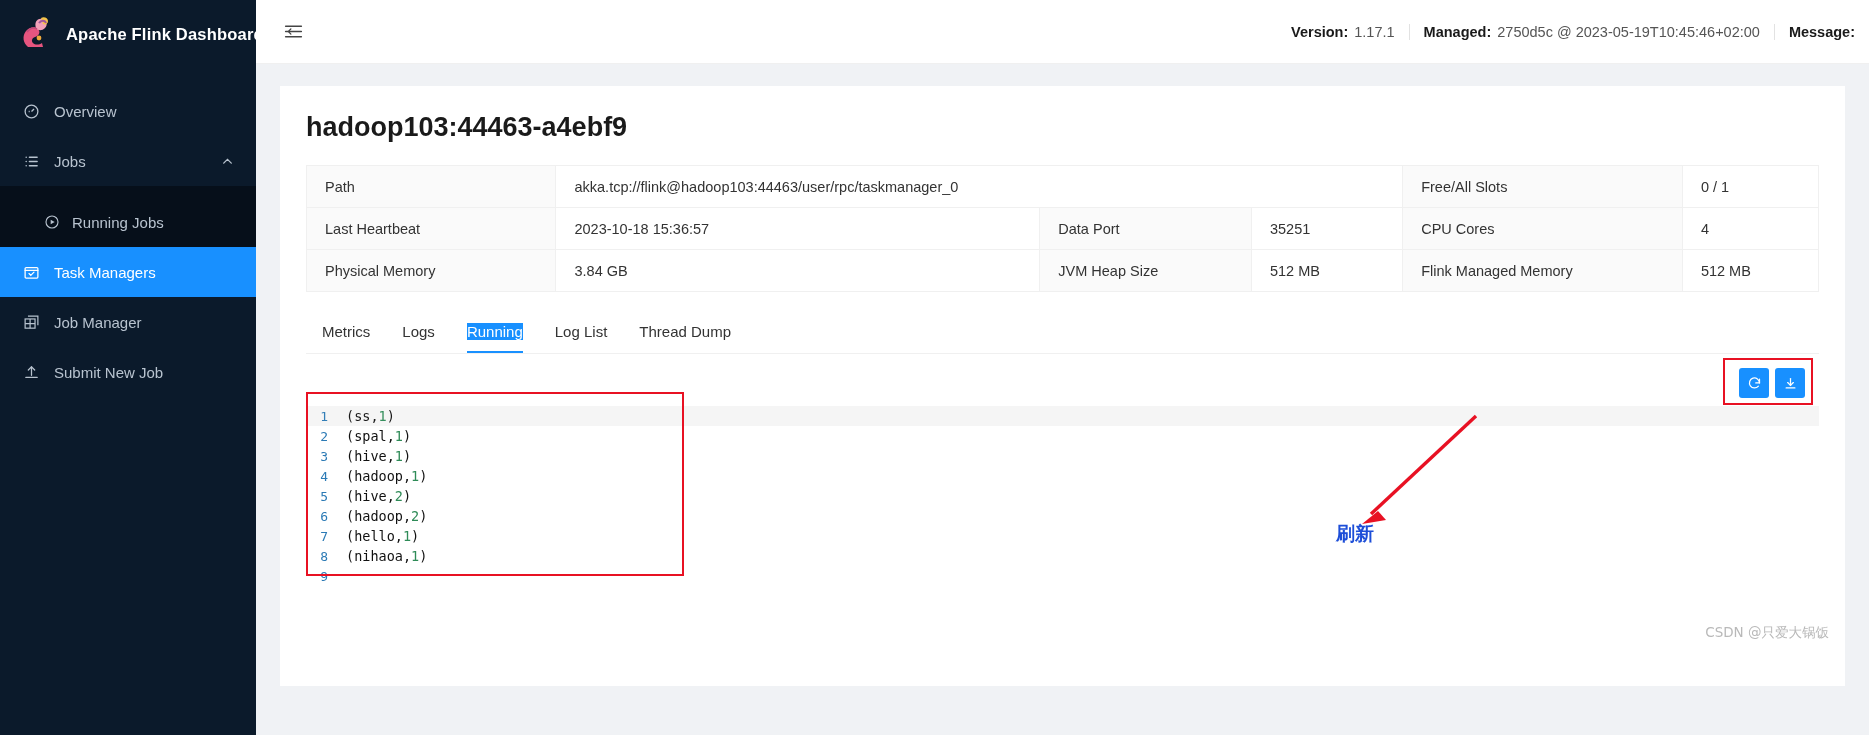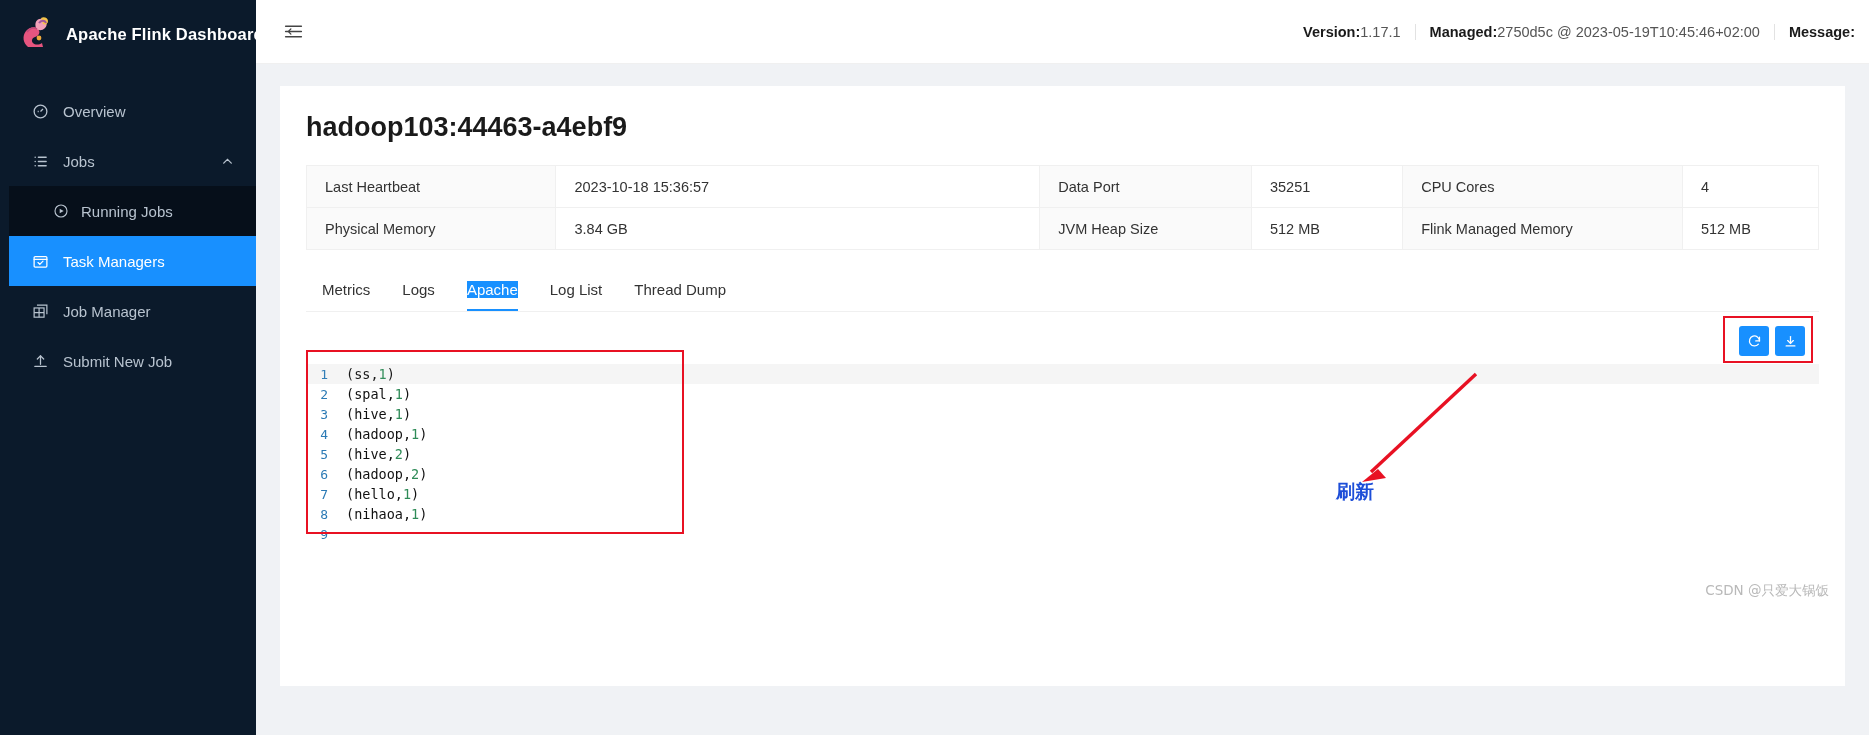--- a/index.html
+++ b/index.html
@@ -20,52 +20,52 @@
   }
   .brand {
     height:68px; display:flex; align-items:center; gap:12px;
     padding:0 14px;
   }
   .brand-logo { width:40px; height:40px; position:relative; flex:0 0 auto; }
   .brand-title {
     color:#ffffff; font-size:16.5px; font-weight:bold; letter-spacing:.2px;
     white-space:nowrap;
   }
-  .nav { margin-top:18px; display:flex; flex-direction:column;padding-left:9px; }
+  .nav { margin-top:18px; display:flex; flex-direction:column; }
   .nav-item {
     display:flex; align-items:center; gap:14px;
     height:50px; padding:0 22px;
     color:#b8c3cf; font-size:15px; cursor:pointer; position:relative;
   }
   .nav-item .ic { width:18px; height:18px; display:flex; align-items:center; justify-content:center; flex:0 0 18px; }
   .nav-item.active { background:#1890ff; color:#ffffff; }
   .nav-item .chev { margin-left:auto; font-size:12px; color:#b8c3cf; }
   .subnav { background:#060f1a; display:flex; flex-direction:column; }
   .sub-item {
     display:flex; align-items:center; gap:12px;
     height:50px; padding:0 22px 0 44px;
-    color:#b8c3cf; font-size:15px; cursor:pointer;
+    color:#b8c3cf; font-size:15px; cursor:pointer;margin-top:11px;
   }
 
   svg { display:block; }
 
   
   .main { flex:1; height:735px; display:flex; flex-direction:column; background:#f0f2f5; min-width:0; }
 
   .topbar {
     height:64px; background:#ffffff; display:flex; align-items:center;
     padding:0 0 0 22px; flex:0 0 64px;
     border-bottom:1px solid #f0f0f0;
   }
   .hamburger { width:30px; height:30px; display:flex; align-items:center; justify-content:center; cursor:pointer; color:#555; }
   .topinfo {
     margin-left:auto; display:flex; align-items:center; gap:0;
     font-size:14.5px; color:#333; white-space:nowrap; padding-right:0;
   }
-  .topinfo .grp { display:flex; align-items:center; gap:0; padding:0 14px; }
+  .topinfo .grp { display:flex; align-items:center; gap:6px; padding:0 14px; }
   .topinfo .lbl { font-weight:bold; color:#1a1a1a; }
   .topinfo .val { color:#555; }
   .topinfo .sep { width:1px; height:16px; background:#e2e2e2; }
 
   .content { flex:1; padding:22px 24px 0 24px; overflow:hidden; }
   .card {
     background:#ffffff; min-height:600px; padding:26px 26px 0 26px;
   }
 
   .page-title { font-size:27px; font-weight:bold; color:#1a1a1a; margin-bottom:22px; }
@@ -282,20 +282,26 @@
         <table class="info">
           <colgroup>
             <col style="width:16.5%">
               <col style="width:32%">
               <col style="width:14%">
             <col style="width:10%">
               <col style="width:18.5%">
               <col style="width:9%">
           </colgroup>
           <tbody>
+            <tr>
+              <td class="k">Path</td>
+              <td class="v" colspan="3">akka.tcp://flink@hadoop103:44463/user/rpc/taskmanager_0</td>
+              <td class="k">Free/All Slots</td>
+              <td class="v">0 / 1</td>
+            </tr>
             <tr>
               <td class="k">Last Heartbeat</td>
               <td class="v">2023-10-18 15:36:57</td>
               <td class="k">Data Port</td>
               <td class="v">35251</td>
               <td class="k">CPU Cores</td>
               <td class="v">4</td>
             </tr>
             <tr>
               <td class="k">Physical Memory</td>
@@ -309,21 +315,21 @@
         </table>
 
         <div class="tabs">
           <div class="tab">
             <span class="tabtext">Metrics</span>
           </div>
           <div class="tab">
             <span class="tabtext">Logs</span>
           </div>
           <div class="tab active">
-            <span class="tabtext">Apache</span>
+            <span class="tabtext">Running</span>
           </div>
           <div class="tab">
             <span class="tabtext">Log List</span>
           </div>
           <div class="tab">
             <span class="tabtext">Thread Dump</span>
           </div>
         </div>
 
         <div class="logwrap">

